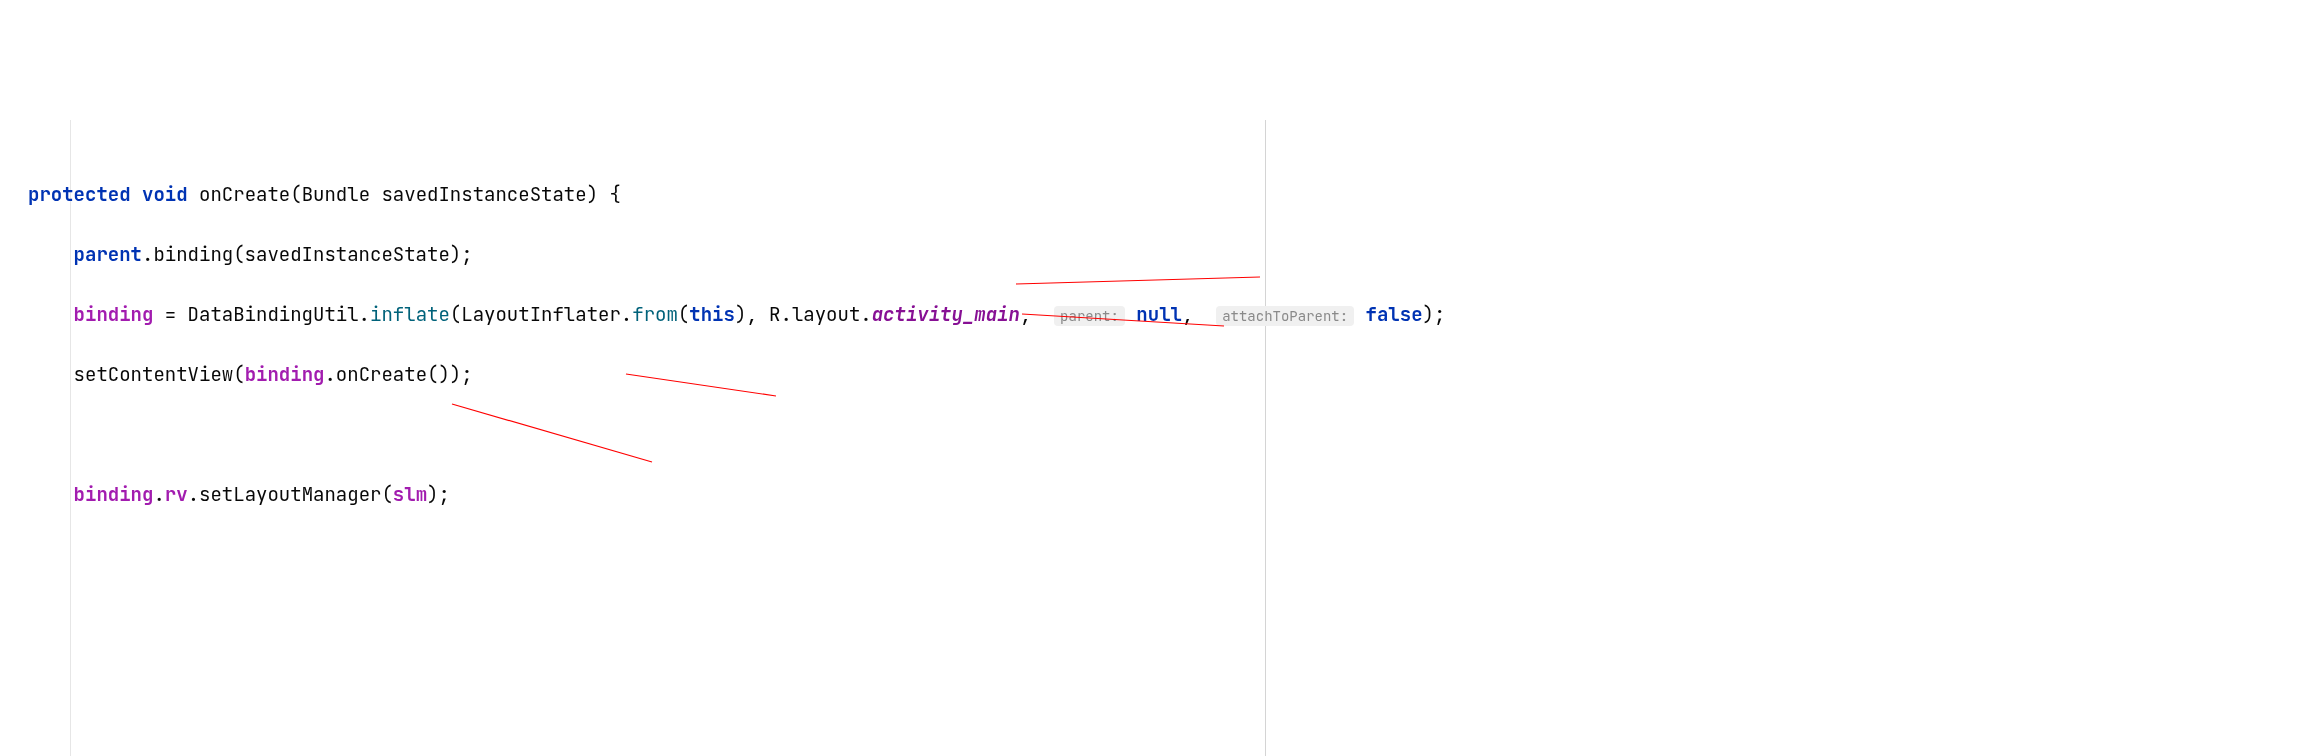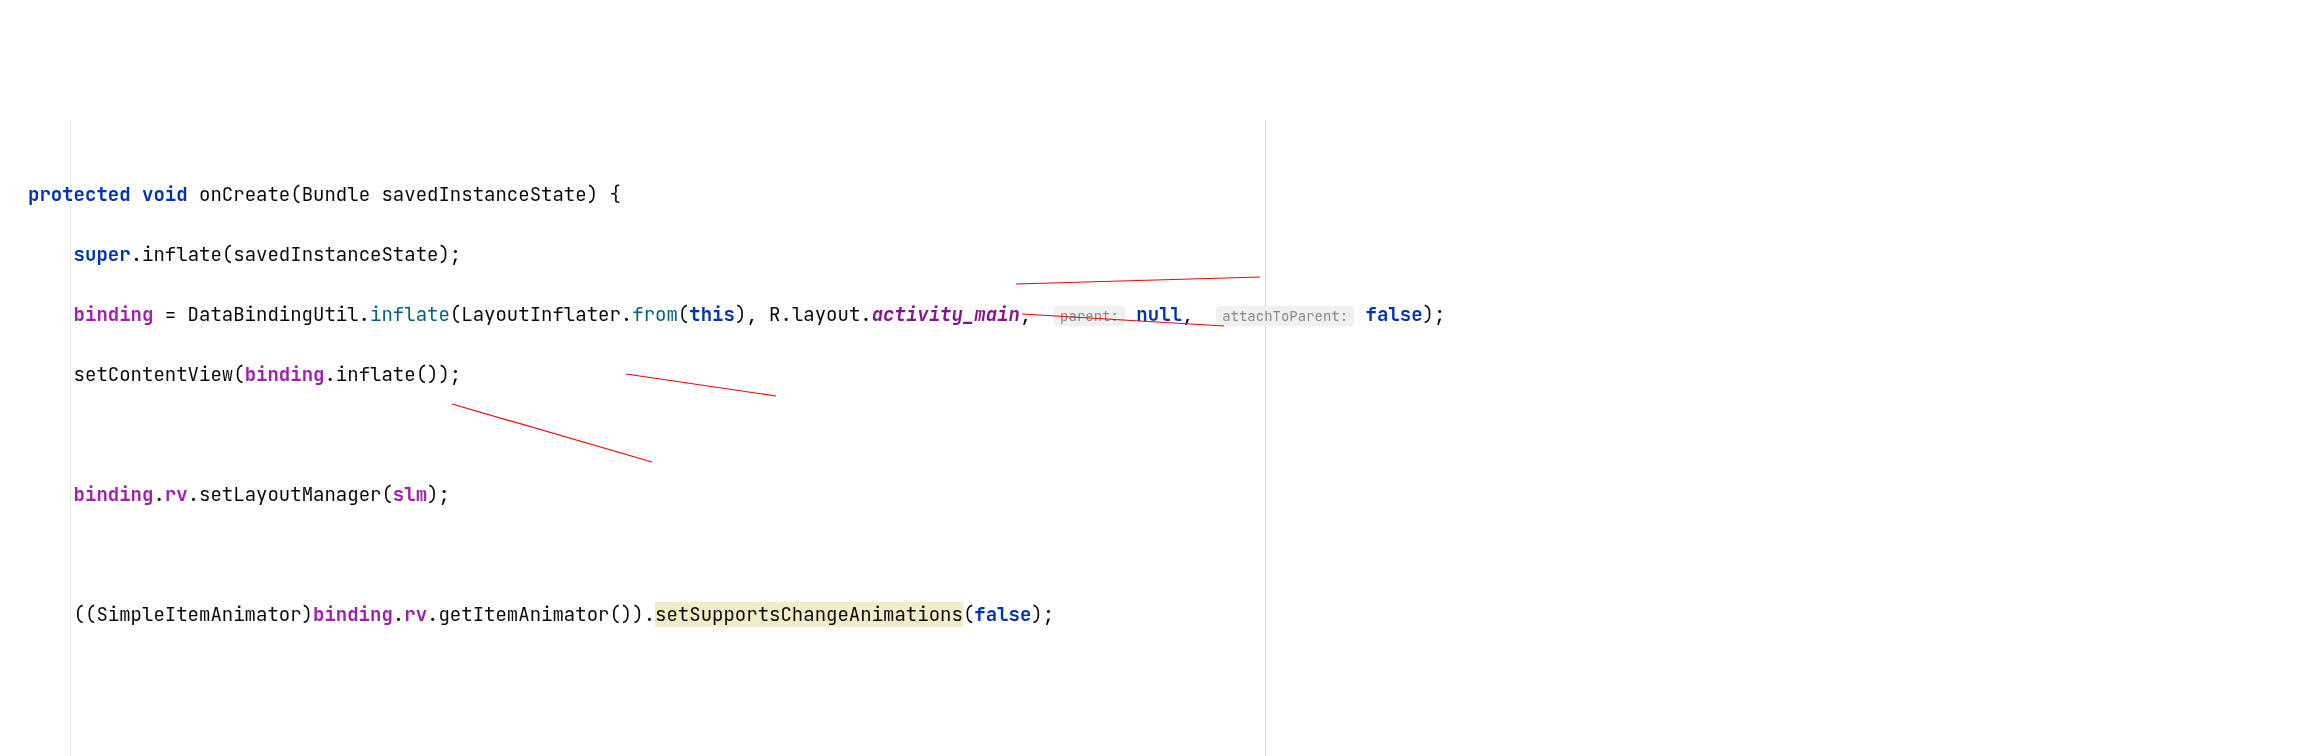--- a/index.html
+++ b/index.html
@@ -57,27 +57,26 @@
   svg.annot line { stroke: #ff0000; stroke-width: 1.2; }
 </style>
 </head>
 <body>
 
 
 
 <div class="editor">
 <div class="indent-guide"></div>
 <span class="line"><span class="kw">protected</span> <span class="kw">void</span> <span>onCreate</span>(<span>Bundle</span> <span>savedInstanceState</span><span>) {</span></span>
-<span class="line">    <span class="kw">super</span><span>.inflate(savedInstanceState);</span></span>
+<span class="line">    <span class="kw">parent</span><span>.binding(savedInstanceState);</span></span>
 <span class="line">    <span class="field">binding</span><span> = DataBindingUtil.</span><span class="method-static">inflate</span><span>(LayoutInflater.</span><span class="method-static">from</span><span>(</span><span class="kw">this</span><span>), R.layout.</span><span class="string-field">activity_main</span><span>, </span> <span class="hint">parent:</span><span> </span><span class="kw">null</span><span>, </span> <span class="hint">attachToParent:</span><span> </span><span class="kw">false</span><span>);</span></span>
-<span class="line">    <span>setContentView(</span><span class="field">binding</span><span>.inflate());</span></span>
+<span class="line">    <span>setContentView(</span><span class="field">binding</span><span>.onCreate());</span></span>
 <span class="line"> </span>
 <span class="line">    <span class="field">binding</span><span>.</span><span class="field">rv</span><span>.setLayoutManager(</span><span class="field">slm</span><span>);</span></span>
 <span class="line"> </span>
-<span class="line">    <span>((SimpleItemAnimator)</span><span class="field">binding</span><span>.</span><span class="field">rv</span><span>.getItemAnimator()).</span><span class="marked">setSupportsChangeAnimations</span><span>(</span><span class="kw">false</span><span>);</span></span>
 
 
 
 
 
 
 
 </div>
 
 <svg class="annot">

